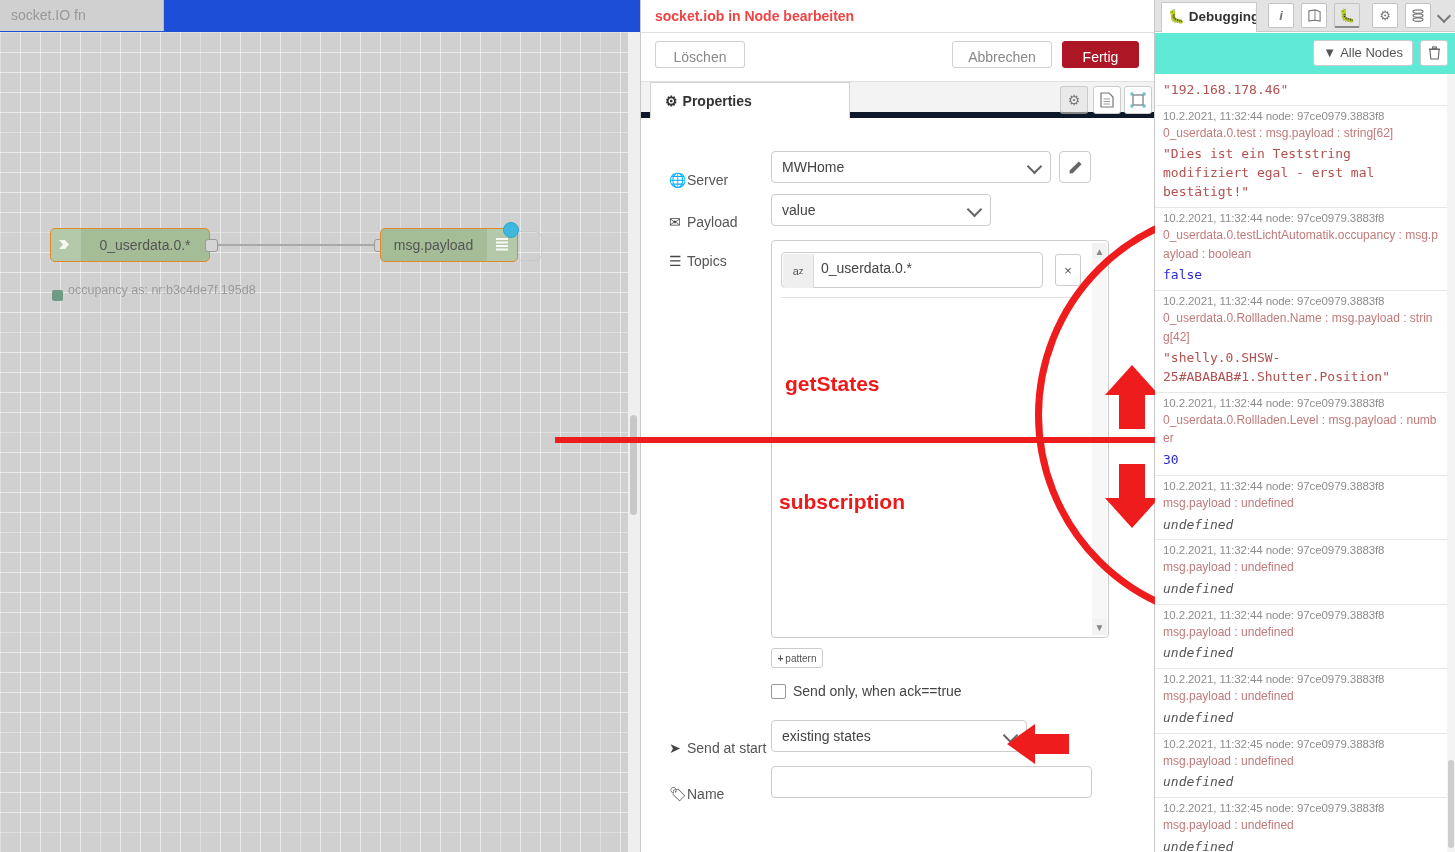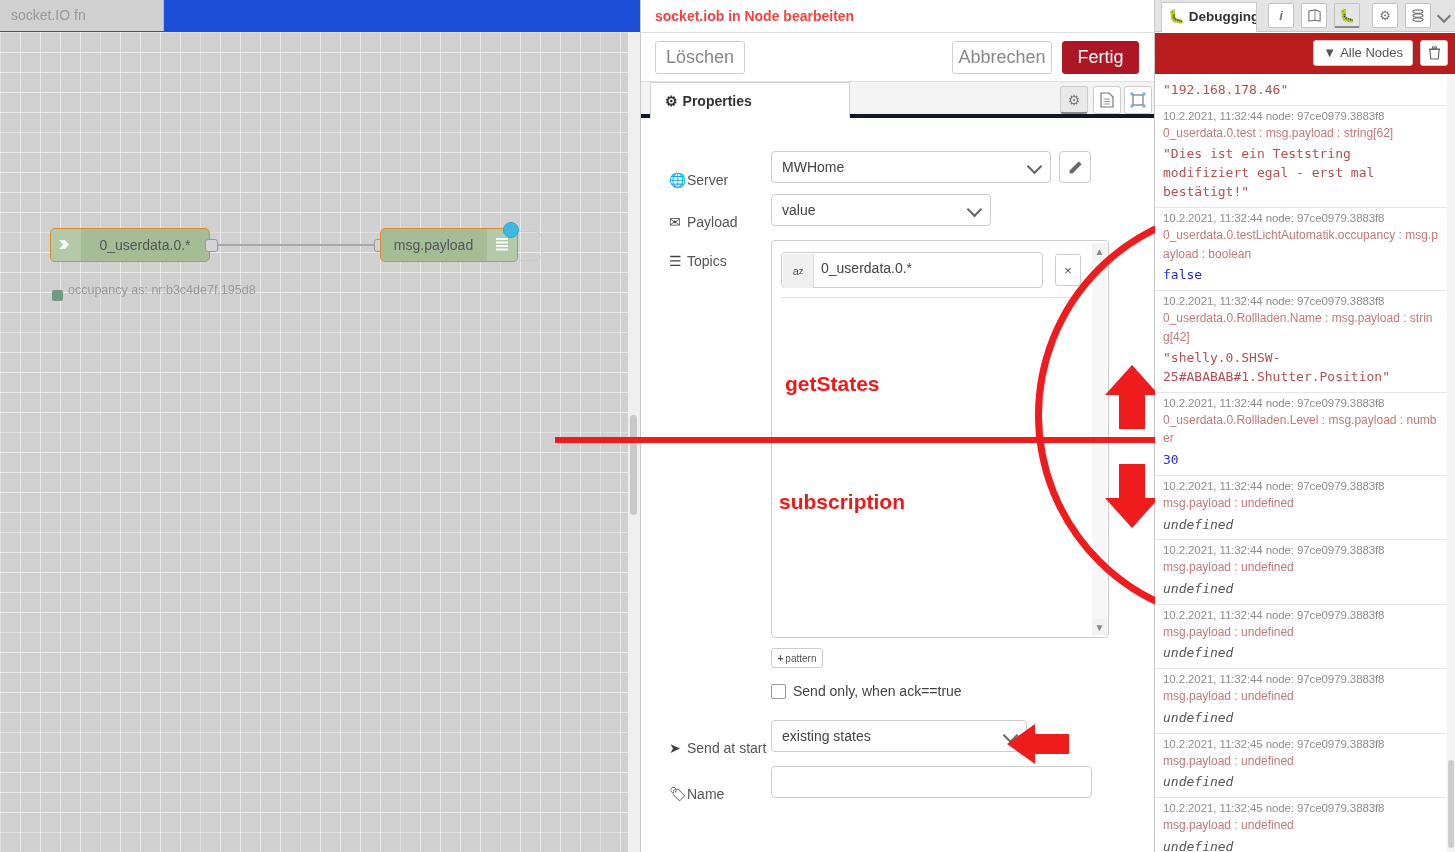--- a/index.html
+++ b/index.html
@@ -58,29 +58,29 @@
 
   
   #canvas-scroll-track{position:absolute;left:628px;top:32px;width:12px;height:820px;background:#efefef;}
   #canvas-scroll-thumb{position:absolute;left:630px;top:415px;width:7px;height:100px;background:#c8c8c8;border-radius:4px;}
 
   
   #dialog{position:absolute;left:640px;top:0;width:515px;height:852px;background:#fff;border-left:1px solid #c8c8c8;border-right:1px solid #c8c8c8;box-sizing:border-box;}
   #dialog-title{position:absolute;left:0;top:0;width:100%;height:32px;line-height:32px;padding-left:14px;box-sizing:border-box;font-weight:bold;font-size:14px;color:#ef4444;background:#fff;}
   #dialog-toolbar{position:absolute;left:0;top:32px;width:100%;height:50px;border-top:1px solid #e0e0e0;border-bottom:1px solid #e0e0e0;box-sizing:border-box;background:#fff;}
   .dlg-btn{
-    position:absolute;top:8px;height:33px;line-height:31px;box-sizing:border-box;
-    border:1px solid #d0d0d0;background:#fff;color:#888;font-size:18px;
+    position:absolute;top:8px;height:27px;line-height:31px;box-sizing:border-box;
+    border:1px solid #d0d0d0;background:#fff;color:#888;font-size:14px;
     border-radius:3px;text-align:center;cursor:pointer;
   }
   #btn-delete{left:14px;width:90px;}
   #btn-cancel{left:311px;width:100px;}
   #btn-done{left:421px;width:77px;background:#ad1625;border-color:#ad1625;color:#fff;}
 
-  #tabstrip{position:absolute;left:0;top:82px;width:100%;height:36px;background:#f3f3f3;border-bottom:4px solid #0f172a;box-sizing:border-box;}
+  #tabstrip{position:absolute;left:0;top:82px;width:100%;height:36px;background:#f3f3f3;border-bottom:6px solid #0f172a;box-sizing:border-box;}
   #tab-properties{
     position:absolute;left:9px;top:0;width:200px;height:36px;line-height:36px;
     box-sizing:border-box;background:#fff;border:1px solid #d3d3d3;border-bottom:1px solid #fff;
     font-weight:bold;font-size:14px;color:#333;padding-left:14px;
   }
   .tabstrip-icon{
     position:absolute;top:4px;width:28px;height:28px;box-sizing:border-box;
     border:1px solid #ccc;background:#fff;border-radius:3px;
     display:flex;align-items:center;justify-content:center;color:#777;
   }
@@ -127,21 +127,21 @@
   #sidebar{position:absolute;left:1155px;top:0;width:300px;height:852px;background:#fff;}
   #sb-tabs{position:absolute;left:0;top:0;width:300px;height:32px;background:#e3e3e3;border-bottom:1px solid #c9c9c9;box-sizing:border-box;}
   #sb-tab-debug{position:absolute;left:6px;top:2px;width:96px;height:30px;line-height:28px;box-sizing:border-box;background:#fff;border:1px solid #c9c9c9;border-bottom:none;font-weight:bold;font-size:13.5px;color:#333;padding-left:6px;overflow:hidden;white-space:nowrap;}
   .sb-icon{position:absolute;top:3px;width:26px;height:25px;box-sizing:border-box;border:1px solid #c3c3c3;background:#fff;border-radius:2px;display:flex;align-items:center;justify-content:center;color:#777;font-size:13px;}
   #sbi-info{left:113px;}
   #sbi-book{left:146px;}
   #sbi-bug{left:179px;background:#e5e5e5;border-bottom:2px solid #8a8a8a;}
   #sbi-gear{left:217px;}
   #sbi-db{left:250px;}
   #sb-caret{position:absolute;left:284px;top:11px;width:8px;height:8px;border-right:2px solid #777;border-bottom:2px solid #777;transform:rotate(45deg);}
-  #sb-toolbar{position:absolute;left:0;top:33px;width:300px;height:56px;background:#b91c1c;border-bottom:5px solid #0f172a;box-sizing:border-box;}
+  #sb-toolbar{position:absolute;left:0;top:33px;width:300px;height:56px;background:#5eead4;border-bottom:5px solid #0f172a;box-sizing:border-box;}
   #btn-allnodes{position:absolute;right:42px;top:7px;height:26px;line-height:24px;box-sizing:border-box;padding:0 9px;border:1px solid #ccc;border-radius:3px;background:#fff;font-size:13px;color:#555;white-space:nowrap;}
   #btn-trash{position:absolute;right:7px;top:7px;width:28px;height:26px;box-sizing:border-box;border:1px solid #ccc;border-radius:3px;background:#fff;display:flex;align-items:center;justify-content:center;color:#666;font-size:13px;}
   #debug-list{position:absolute;left:0;top:74px;width:292px;height:778px;overflow:hidden;background:#fff;}
   .dbg-entry{border-bottom:1px solid #e6e6e6;padding:4px 8px 5px 8px;box-sizing:border-box;}
   .dbg-meta{font-size:11.5px;color:#8d8d8d;white-space:nowrap;letter-spacing:-.1px;}
   .dbg-topic{font-size:12px;color:#c17a7a;margin-top:2px;word-break:break-all;line-height:1.55;}
   .dbg-val{font-family:"DejaVu Sans Mono", monospace;font-size:13px;margin-top:3px;line-height:1.45;word-break:break-word;}
   .v-string{color:#b35050;}
   .v-bool,.v-num{color:#2b2bd4;}
   .v-undef{color:#555;font-style:italic;font-family:"DejaVu Sans Mono", monospace;}

